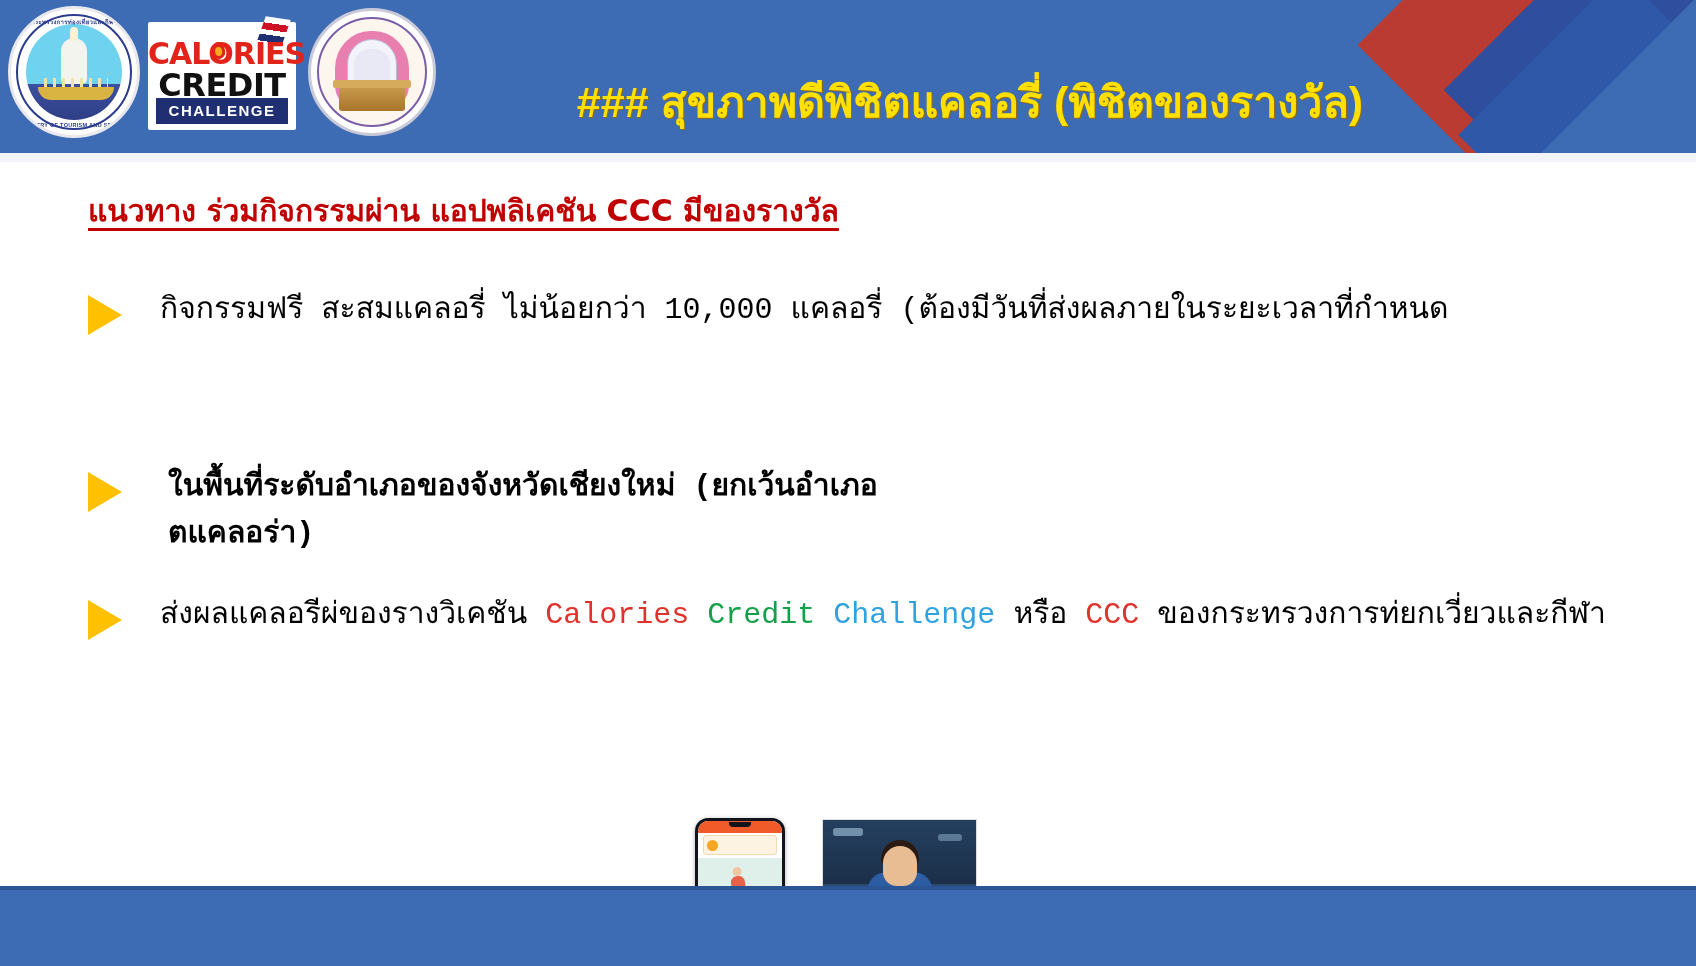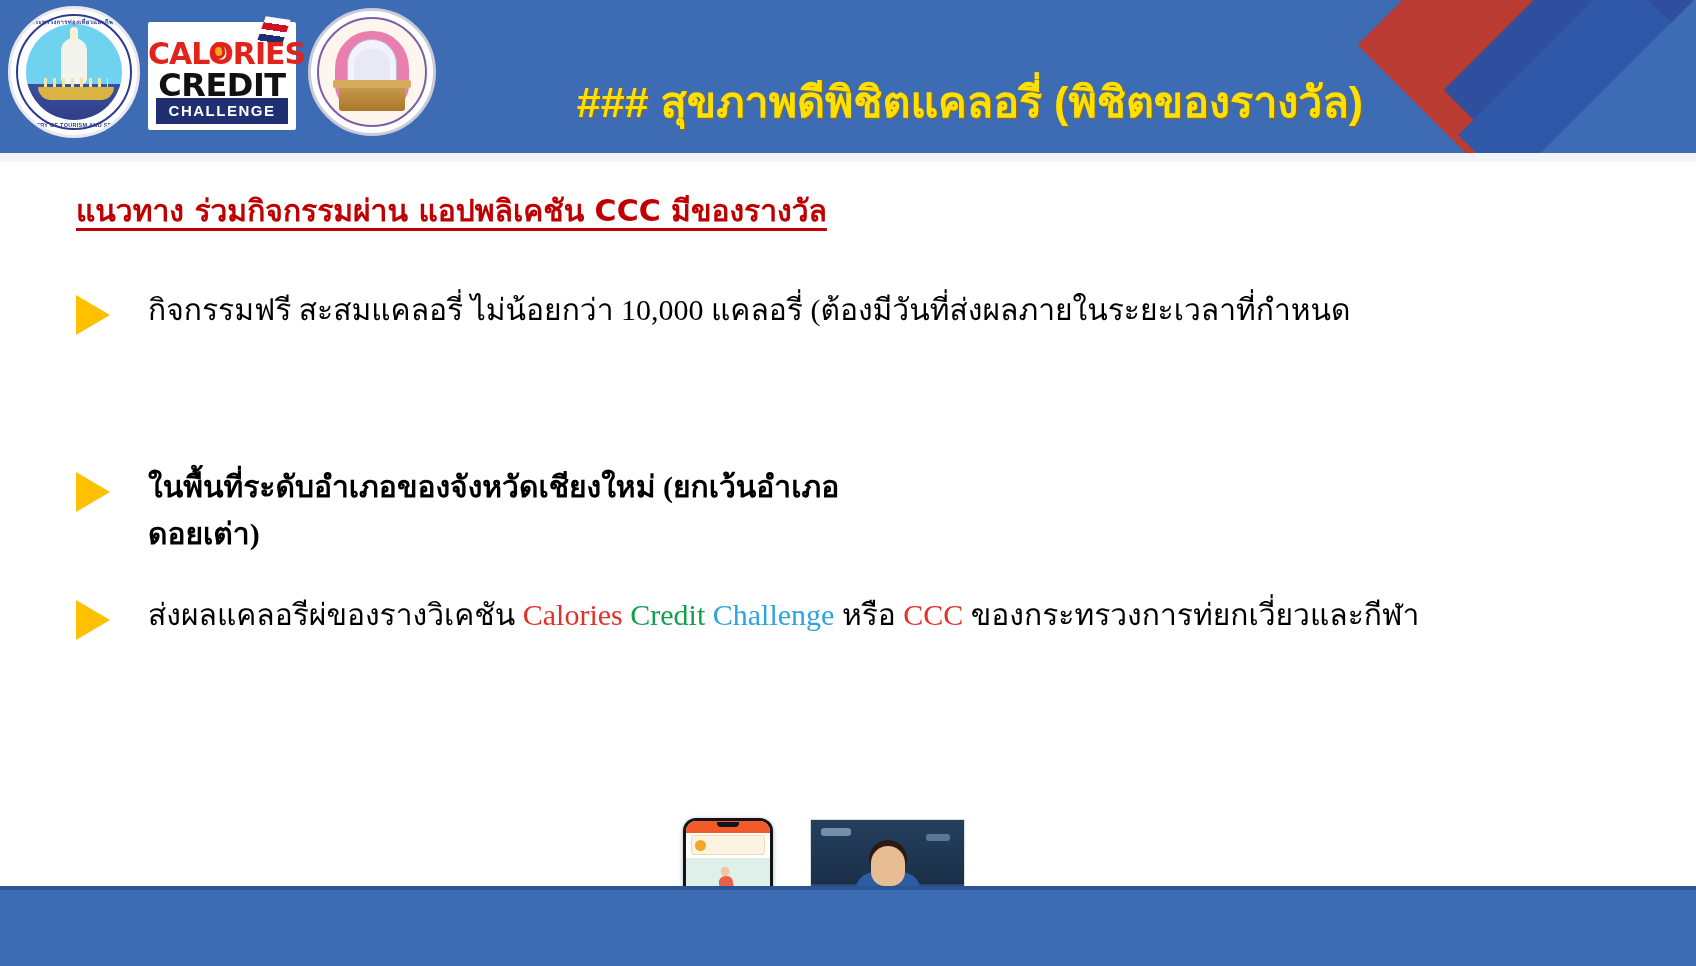--- a/index.html
+++ b/index.html
@@ -151,50 +151,50 @@
     margin-top:40px;
   }
 
   
   .hdr-strip{
     position:absolute;left:0;top:153px;width:1696px;height:9px;background:#f2f4f8;
   }
 
   
   .content{
-    position:absolute;left:0;top:162px;width:1592px;height:724px;background:#ffffff;
+    position:absolute;left:12px;top:162px;width:1592px;height:724px;background:#ffffff;
   }
 
   .sub-heading{
     position:absolute;left:76px;top:25px;
     color:#c00000;font-size:30px;font-weight:bold;
     text-decoration:underline;text-underline-offset:7px;
     font-family:"DejaVu Sans","Liberation Sans",sans-serif;
     white-space:nowrap;
   }
 
   .bullet-row{position:absolute;}
   .tri{
     position:absolute;left:0;top:0;width:0;height:0;
     border-top:20px solid transparent;
     border-bottom:20px solid transparent;
     border-left:34px solid #ffc000;
   }
   .btxt{
     position:absolute;left:72px;top:-8px;
     color:#000000;font-size:30px;line-height:1.55;
-    font-family:Liberation Serif, serif;
+    font-family:Liberation Mono, monospace;
     white-space:nowrap;
   }
 
   .b1{left:76px;top:133px;}
   .b2{left:76px;top:310px;}
   .b3{left:76px;top:438px;}
 
-  .b2 .btxt{font-weight:bold;}
+  .b2 .btxt{font-weight:bold;margin-left:8px;}
   .b3 .btxt{font-weight:normal;}
 
   .c-red{color:#e0322a;}
   .c-green{color:#14a04a;}
   .c-blue{color:#2ea3e0;}
 
   
   .phone{
     position:absolute;left:683px;top:656px;width:90px;height:152px;
     background:#12141c;border-radius:13px;padding:3px;box-sizing:border-box;
@@ -339,21 +339,21 @@
     <div class="tri"></div>
     <div class="btxt">
       <div>กิจกรรมฟรี สะสมแคลอรี่ ไม่น้อยกว่า 10,000 แคลอรี่ (ต้องมีวันที่ส่งผลภายในระยะเวลาที่กำหนด</div>
     </div>
   </div>
 
   <div class="bullet-row b2">
     <div class="tri"></div>
     <div class="btxt">
       <div>ในพื้นที่ระดับอำเภอของจังหวัดเชียงใหม่ (ยกเว้นอำเภอ</div>
-      <div>ดอยเต่า)</div>
+      <div>ตแคลอร่า)</div>
     </div>
   </div>
 
   <div class="bullet-row b3">
     <div class="tri"></div>
     <div class="btxt">
       <span>ส่งผลแคลอรีผ่ของรางวิเคชัน </span><span class="c-red">Calories</span><span> </span><span class="c-green">Credit</span><span> </span><span class="c-blue">Challenge</span><span> หรือ </span><span class="c-red">CCC</span><span> ของกระทรวงการท่ยกเวี่ยวและกีฬา</span>
     </div>
   </div>
 

